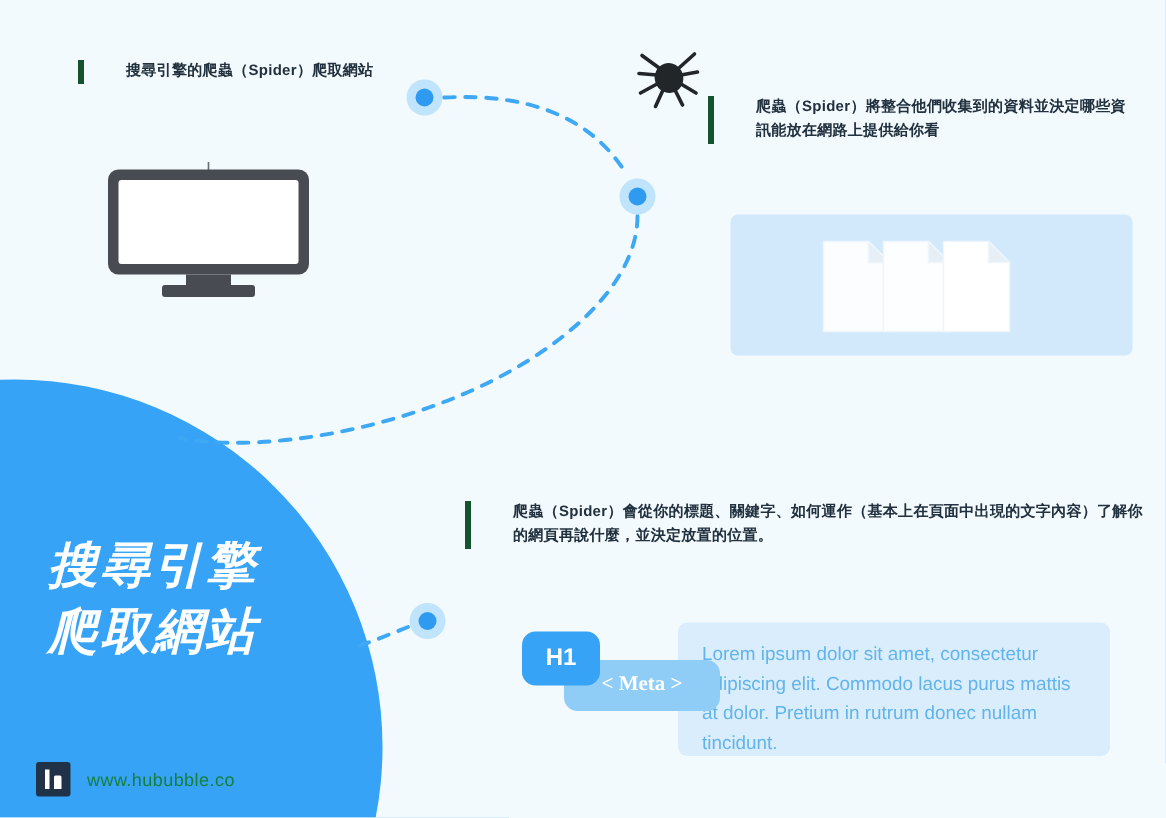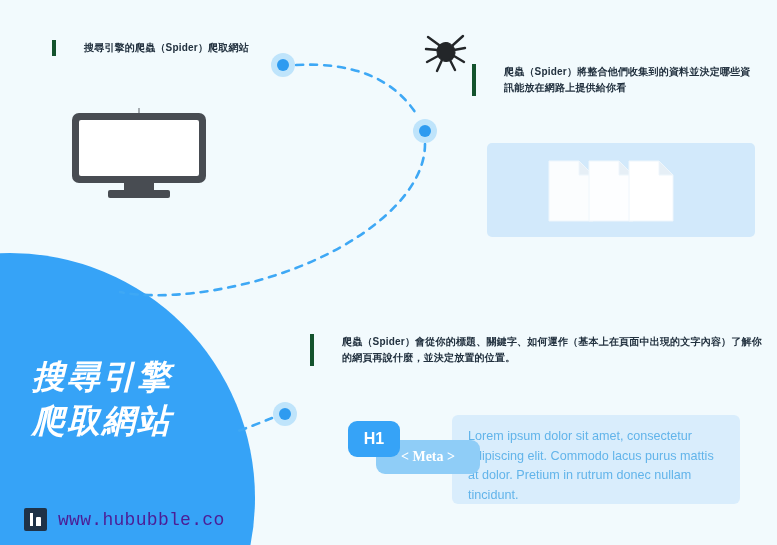--- a/index.html
+++ b/index.html
@@ -192,24 +192,23 @@
     content: "";
     position: absolute;
     left: 12px;
     top: 9px;
     width: 5px;
     height: 9px;
     background: #ffffff;
     border-radius: 1px 1px 0 0;
   }
   .brand-url {
-    color: #4c1d95;
-    font-size: 18px;
+    color: #15803d;
+    font-size: 12px;
     letter-spacing: 0.3px;
-    font-family: Liberation Mono, monospace;
   }
 </style>
 </head>
 <body>
 
 <div id="canvas">
 
   <div class="brand-circle"></div>
 
   <svg class="connectors" viewBox="0 0 777 545" xmlns="http://www.w3.org/2000/svg">

